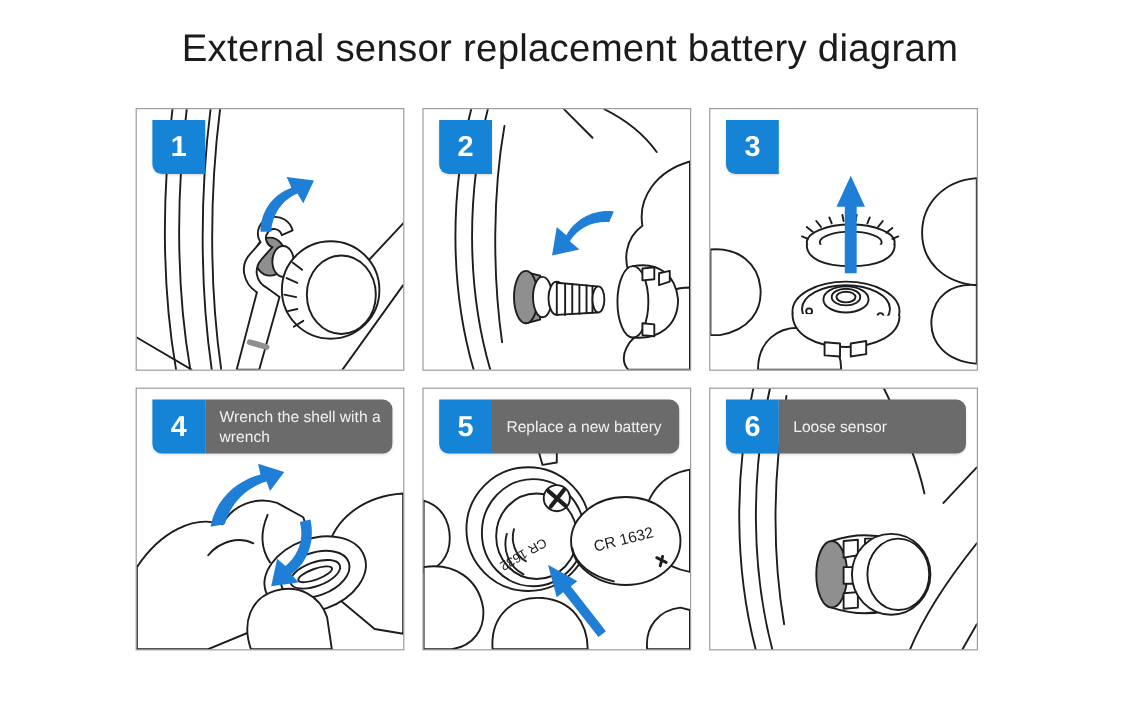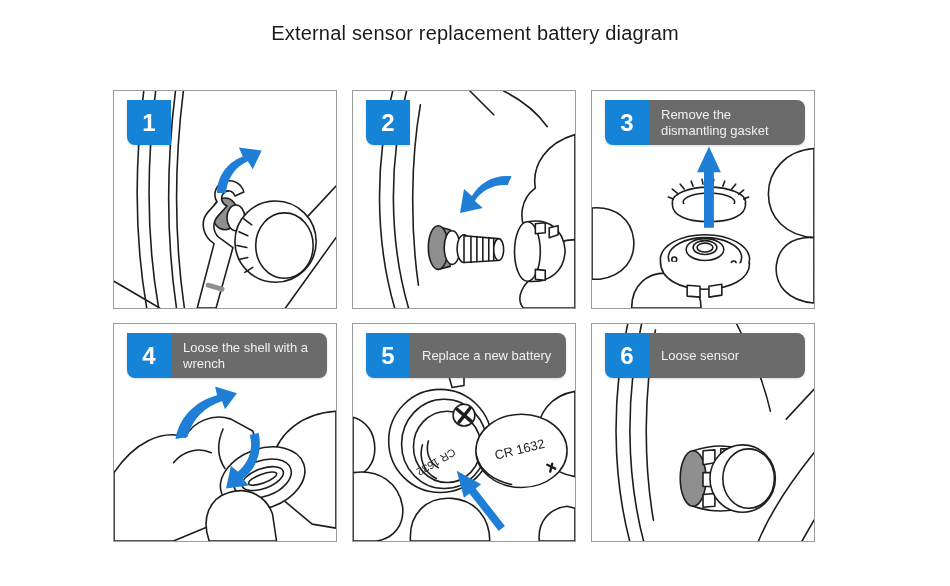--- a/index.html
+++ b/index.html
@@ -1,19 +1,19 @@
 <!DOCTYPE html>
 <html><head>
 <meta charset="utf-8">
 <style>
   html,body{margin:0;padding:0;background:#fff;}
   body{width:950px;height:586px;position:relative;overflow:hidden;
        font-family:"Liberation Sans", sans-serif;}
   .title{position:absolute;top:22px;left:0;width:950px;text-align:center;
-         font-size:20px;font-weight:400;color:#1b1b1b;margin:0;letter-spacing:.2px;}
+         font-size:32px;font-weight:400;color:#1b1b1b;margin:0;letter-spacing:.2px;}
   .grid{position:absolute;left:113px;top:90px;display:grid;
         grid-template-columns:repeat(3,224px);grid-auto-rows:219px;gap:14px 15px;}
   .panel{position:relative;border:1px solid #9c9c9c;background:#fff;box-sizing:border-box;}
   .art{position:absolute;inset:0;width:100%;height:100%;}
   .art text{font-family:"Liberation Sans", sans-serif;fill:#1d1d1d;stroke:none;}
   .step-header{position:absolute;top:9px;left:13px;right:9px;height:45px;display:flex;
                filter:drop-shadow(0 1px 1px rgba(0,0,0,.15));}
   .step-num{flex:0 0 44px;background:#1583d6;color:#ffffff;font-size:24px;font-weight:bold;
             display:flex;align-items:center;justify-content:center;border-radius:0 0 0 8px;}
   .step-label{flex:1;background:#6b6b6b;color:#f1f1f1;font-size:13px;line-height:1.2;
@@ -120,21 +120,20 @@
             <ellipse cx="118" cy="112" rx="37" ry="15"></ellipse>
             <ellipse cx="118" cy="112" rx="26" ry="9"></ellipse>
             <path d="M82 109 l-5 -2 M86 103 l-5 -4 M93 99 l-4 -5 M102 96 l-2 -5 M112 94 l-1 -5 M122 94 l1 -5 M132 96 l2 -5 M141 99 l4 -5 M148 104 l5 -4 M153 109 l5 -2"></path>
             <path d="M81 114 C81 126 96 132 118 132 C140 132 155 126 155 114"></path>
           </g>
           <polygon points="118,56 106,82 113,82 113,138 123,138 123,82 130,82" fill="#1f7fd6" stroke="none"></polygon>
         </g>
       </svg>
       <div class="step-header">
         <div class="step-num">3</div>
-        <div class="step-label">Remove the dismantling gasket</div>
       </div>
     </section>
 
     <section class="panel">
       <svg class="art" viewBox="0 0 224 219">
         <g stroke="#1d1d1d" stroke-width="1.6" fill="none" stroke-linecap="round" stroke-linejoin="round">
           <g fill="#ffffff">
             <path d="M0 150 C20 120 48 106 72 114 C80 98 100 90 118 96 L140 108 L150 140 L130 190 L60 219 L0 219 Z"></path>
             <path d="M224 88 C190 90 166 110 160 136 L164 172 L200 202 L224 206 Z"></path>
             <path d="M60 140 C70 128 86 124 98 130"></path>
@@ -146,21 +145,21 @@
             <ellipse cx="150" cy="156" rx="22" ry="10"></ellipse>
             <ellipse cx="150" cy="156" rx="15" ry="4.5"></ellipse>
           </g>
           <path fill="#ffffff" d="M96 219 C88 196 96 176 116 170 C136 164 154 174 160 192 L164 219 Z"></path>
           <path d="M62 116 C66 94 82 78 104 72 L102 63 L124 70 L112 86 L109 78 C92 83 79 96 74 114 Z" fill="#1f7fd6" stroke="none"></path>
           <path d="M146 110 C150 128 144 146 130 156 L136 163 L113 166 L118 143 L125 149 C136 140 141 126 137 112 Z" fill="#1f7fd6" stroke="none"></path>
         </g>
       </svg>
       <div class="step-header">
         <div class="step-num">4</div>
-        <div class="step-label">Loose the shell with a wrench</div>
+        <div class="step-label">Wrench the shell with a wrench</div>
       </div>
     </section>
 
     <section class="panel">
       <svg class="art" viewBox="0 0 224 219">
         <g stroke="#1d1d1d" stroke-width="1.6" fill="none" stroke-linecap="round" stroke-linejoin="round">
           <g fill="#ffffff">
             <path d="M224 68 C200 72 186 90 186 112 C186 134 200 150 224 154 Z"></path>
             <path d="M0 94 C14 98 22 110 22 126 C22 142 12 152 0 154 Z"></path>
           </g>

